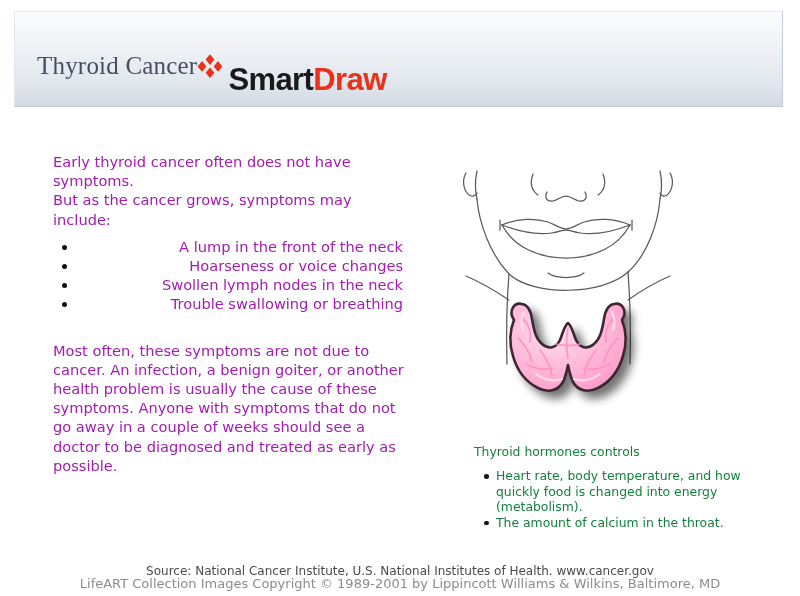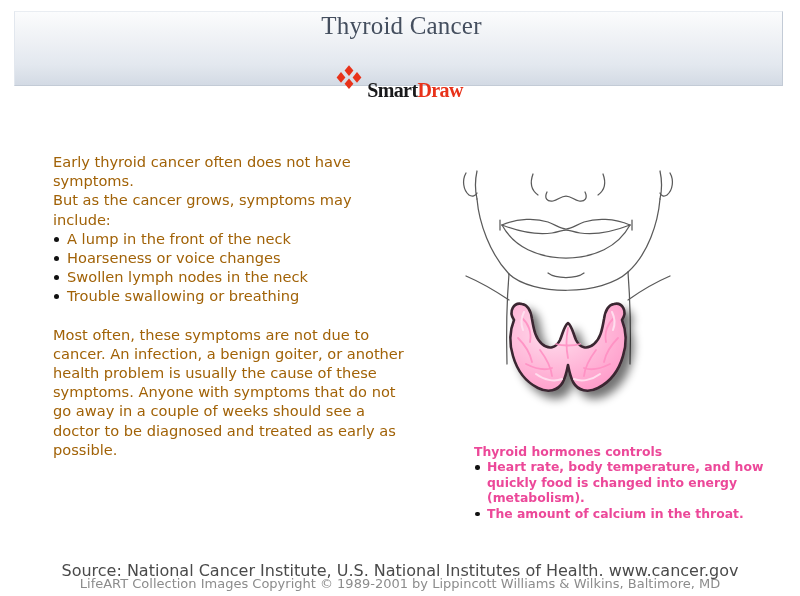--- a/index.html
+++ b/index.html
@@ -14,35 +14,34 @@
     overflow: hidden;
     position: relative;
   }
 
   
   .header-bar {
     position: absolute;
     left: 14px;
     top: 11px;
     width: 769px;
-    height: 75px;
+    height: 96px;
     box-sizing: border-box;
     background: linear-gradient(to bottom,
         #fbfcfd 0%,
         #f2f4f7 28%,
         #e3e8ef 72%,
         #d3dae4 100%);
     border: 1px solid #c3cbd6;
     border-top-color: #e9edf2;
     border-left-color: #e2e7ee;
     display: flex;
     align-items: center;
-    justify-content: center;
+    justify-content: flex-start;
     padding: 0 16px 0 22px;
-    flex-direction: column;
   }
   .page-title {
     font-family: "Liberation Serif", "DejaVu Serif", serif;
     font-size: 25px;
     color: #444e5e;
     letter-spacing: 0.2px;
     white-space: nowrap;
     padding-top: 14px;
   }
   .brand {
@@ -51,49 +50,50 @@
     padding-top: 12px;
     padding-right: 4px;
   }
   .brand-mark {
     width: 26px;
     height: 26px;
     margin-right: 5px;
     flex: 0 0 auto;
   }
   .brand-text {
-    font-family: Liberation Serif, serif;
-    font-size: 20px;
+    font-family: Liberation Sans, sans-serif;
+    font-size: 31px;
     font-weight: bold;
     letter-spacing: -0.6px;
     white-space: nowrap;
     line-height: 1;
     margin-top: 28px;
   }
   .brand-smart { color: #19191b; }
   .brand-draw  { color: #e8321a; }
 
   
   .left-col {
     position: absolute;
     left: 53px;
     top: 152px;
     width: 358px;
     font-size: 14.6px;
     line-height: 19.2px;
-    color: #a16207;
+    color: #a21caf;
   }
   .left-col p {
     margin: 0;
   }
   .para-gap { height: 19px; }
   .bullet-list {
     list-style: none;
-    margin: 0;
+    margin: 8px;
     padding: 0;
+    text-align: right;
   }
   .bullet-list li {
     position: relative;
     padding-left: 14px;
     margin: 0;
   }
   .bullet-list li::before {
     content: "";
     position: absolute;
     left: 1px;
@@ -119,27 +119,27 @@
   }
 
   
   .caption {
     position: absolute;
     left: 474px;
     top: 444px;
     width: 300px;
     font-size: 12.4px;
     line-height: 15.4px;
-    font-weight: bold;
-    color: #ec4899;
+    font-weight: normal;
+    color: #15803d;
   }
   .caption-title { margin: 0; }
   .caption-list {
     list-style: none;
-    margin: 0;
+    margin: 9px;
     padding: 0;
   }
   .caption-list li {
     position: relative;
     padding-left: 13px;
   }
   .caption-list li::before {
     content: "";
     position: absolute;
     left: 1px;
@@ -152,21 +152,21 @@
 
   
   .footer {
     position: absolute;
     left: 0;
     top: 564px;
     width: 800px;
     text-align: center;
   }
   .footer-line1 {
-    font-size: 16px;
+    font-size: 12px;
     color: #4a4a4a;
     line-height: 14px;
   }
   .footer-line2 {
     font-size: 13px;
     color: #8c8c8c;
     line-height: 11px;
   }
 </style>
 </head>

